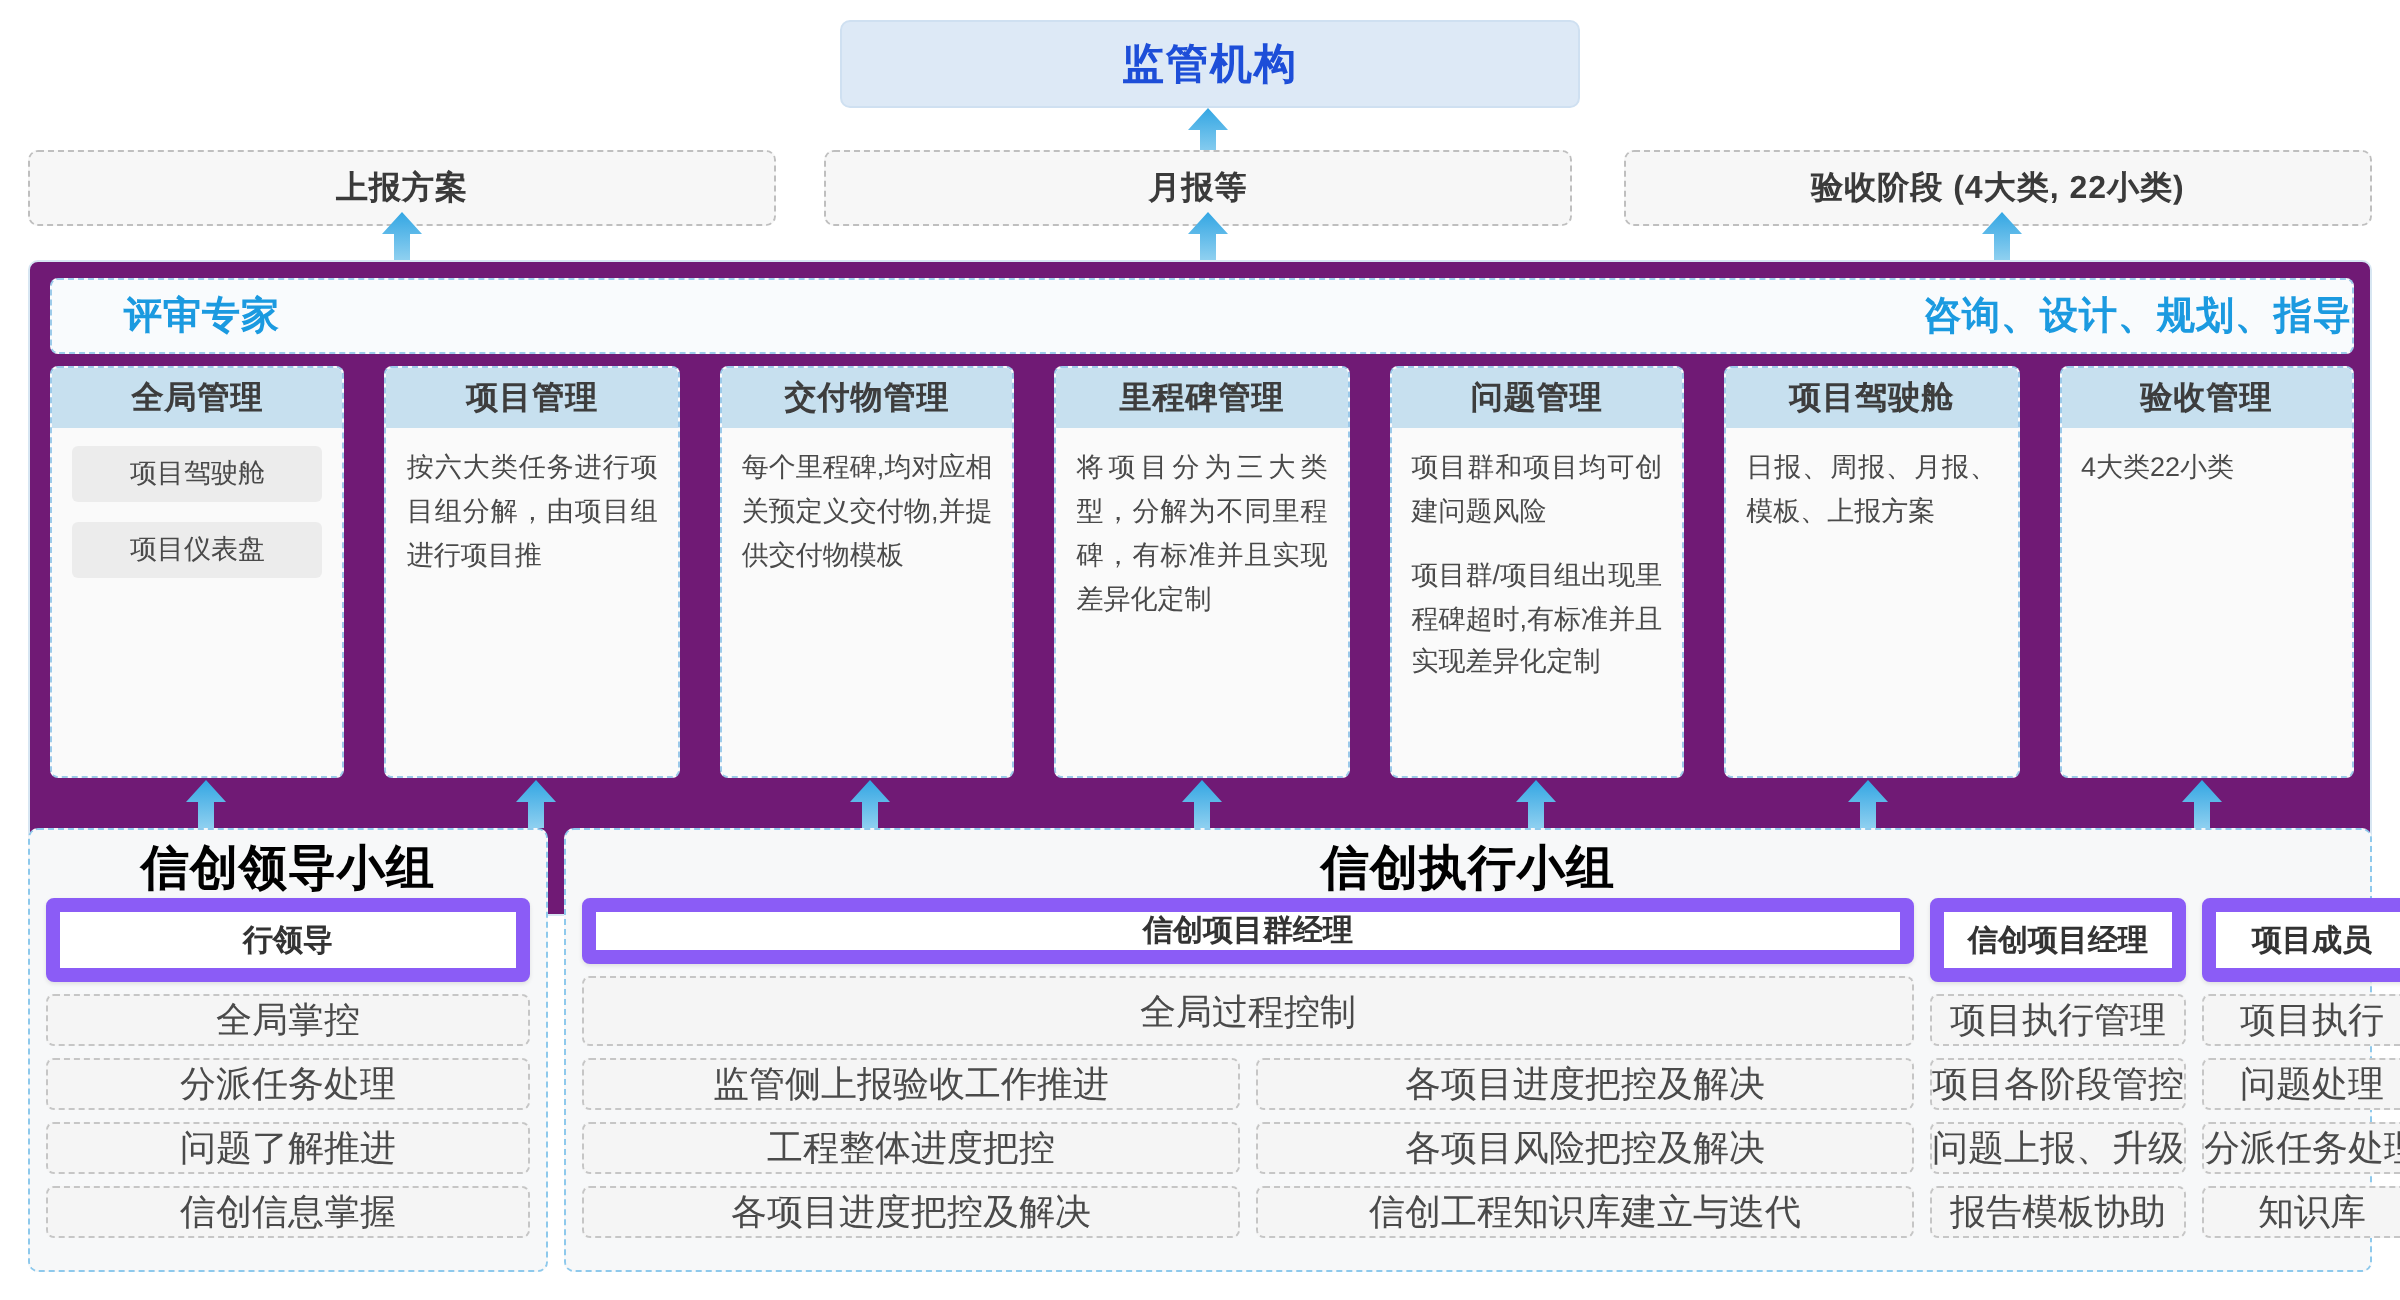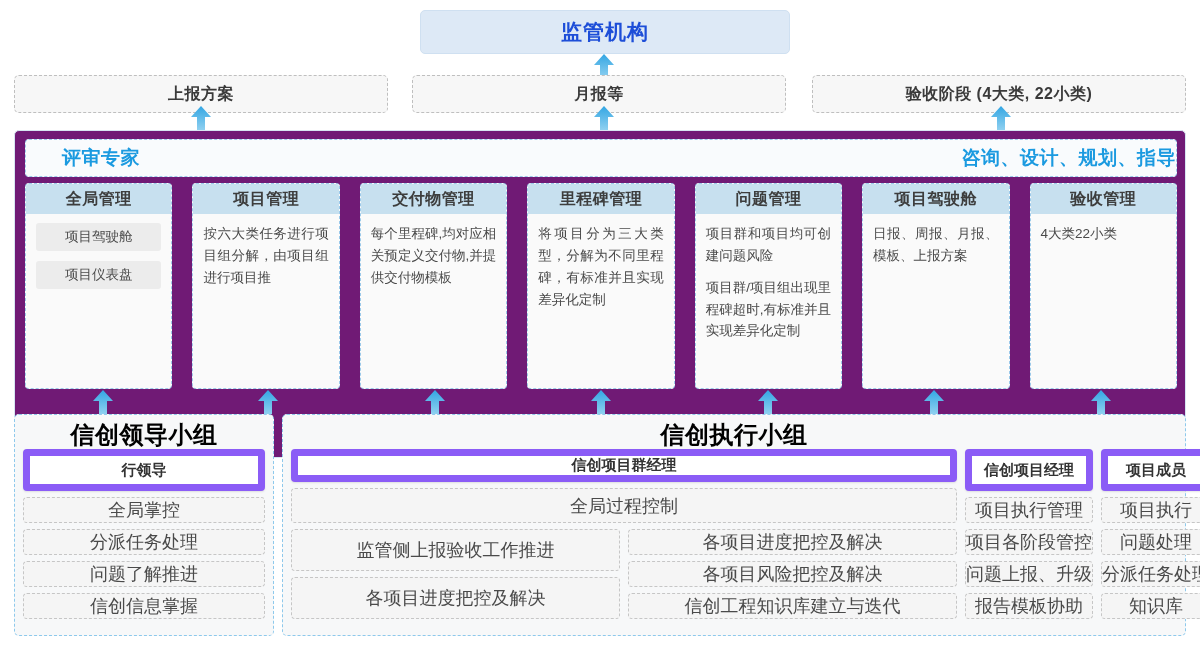--- a/index.html
+++ b/index.html
@@ -290,20 +290,21 @@
     <div class="group" id="group-exec">
       <div class="group-title">信创执行小组</div>
       <div class="lanes">
 
         <div class="lane" style="flex:0 0 666px;">
           <div class="lane-head">信创项目群经理</div>
           <div class="cell wide">全局过程控制</div>
           <div class="cellrow">
             <div class="stack">
               <div class="cell">监管侧上报验收工作推进</div>
+              <div class="cell">工程整体进度把控</div>
               <div class="cell">各项目进度把控及解决</div>
             </div>
             <div class="stack">
               <div class="cell">各项目进度把控及解决</div>
               <div class="cell">各项目风险把控及解决</div>
               <div class="cell">信创工程知识库建立与迭代</div>
             </div>
           </div>
         </div>
 

